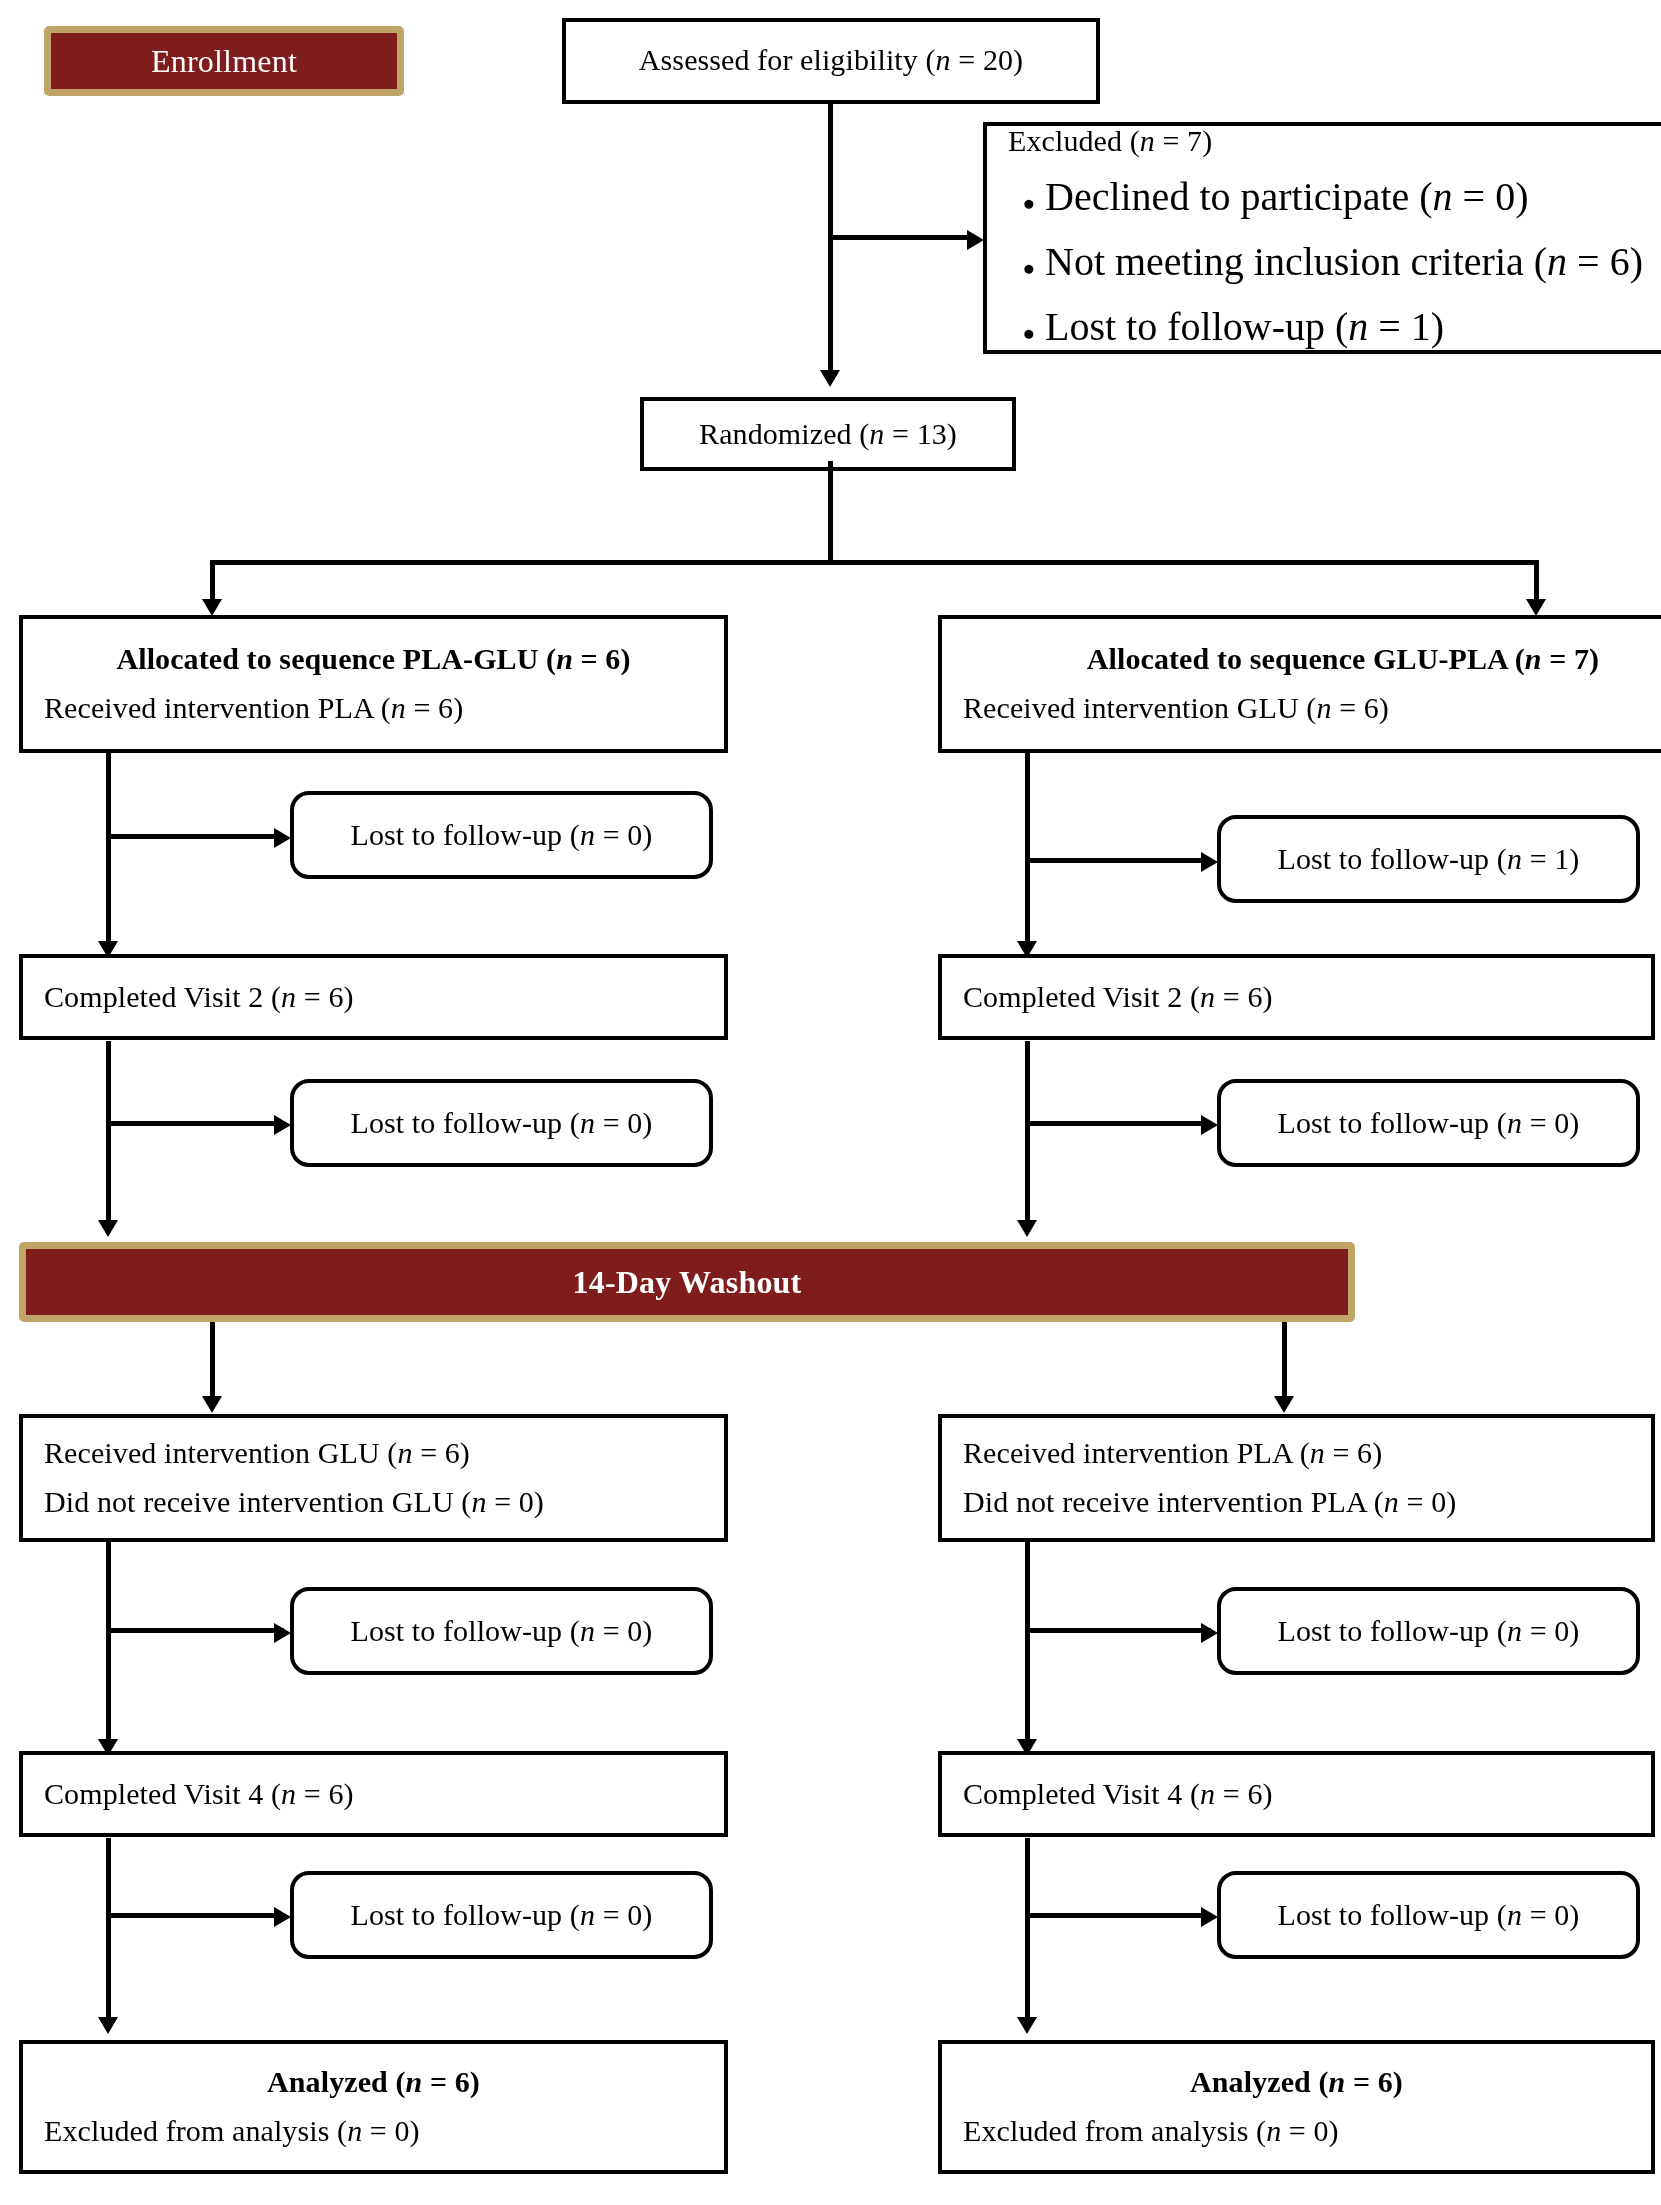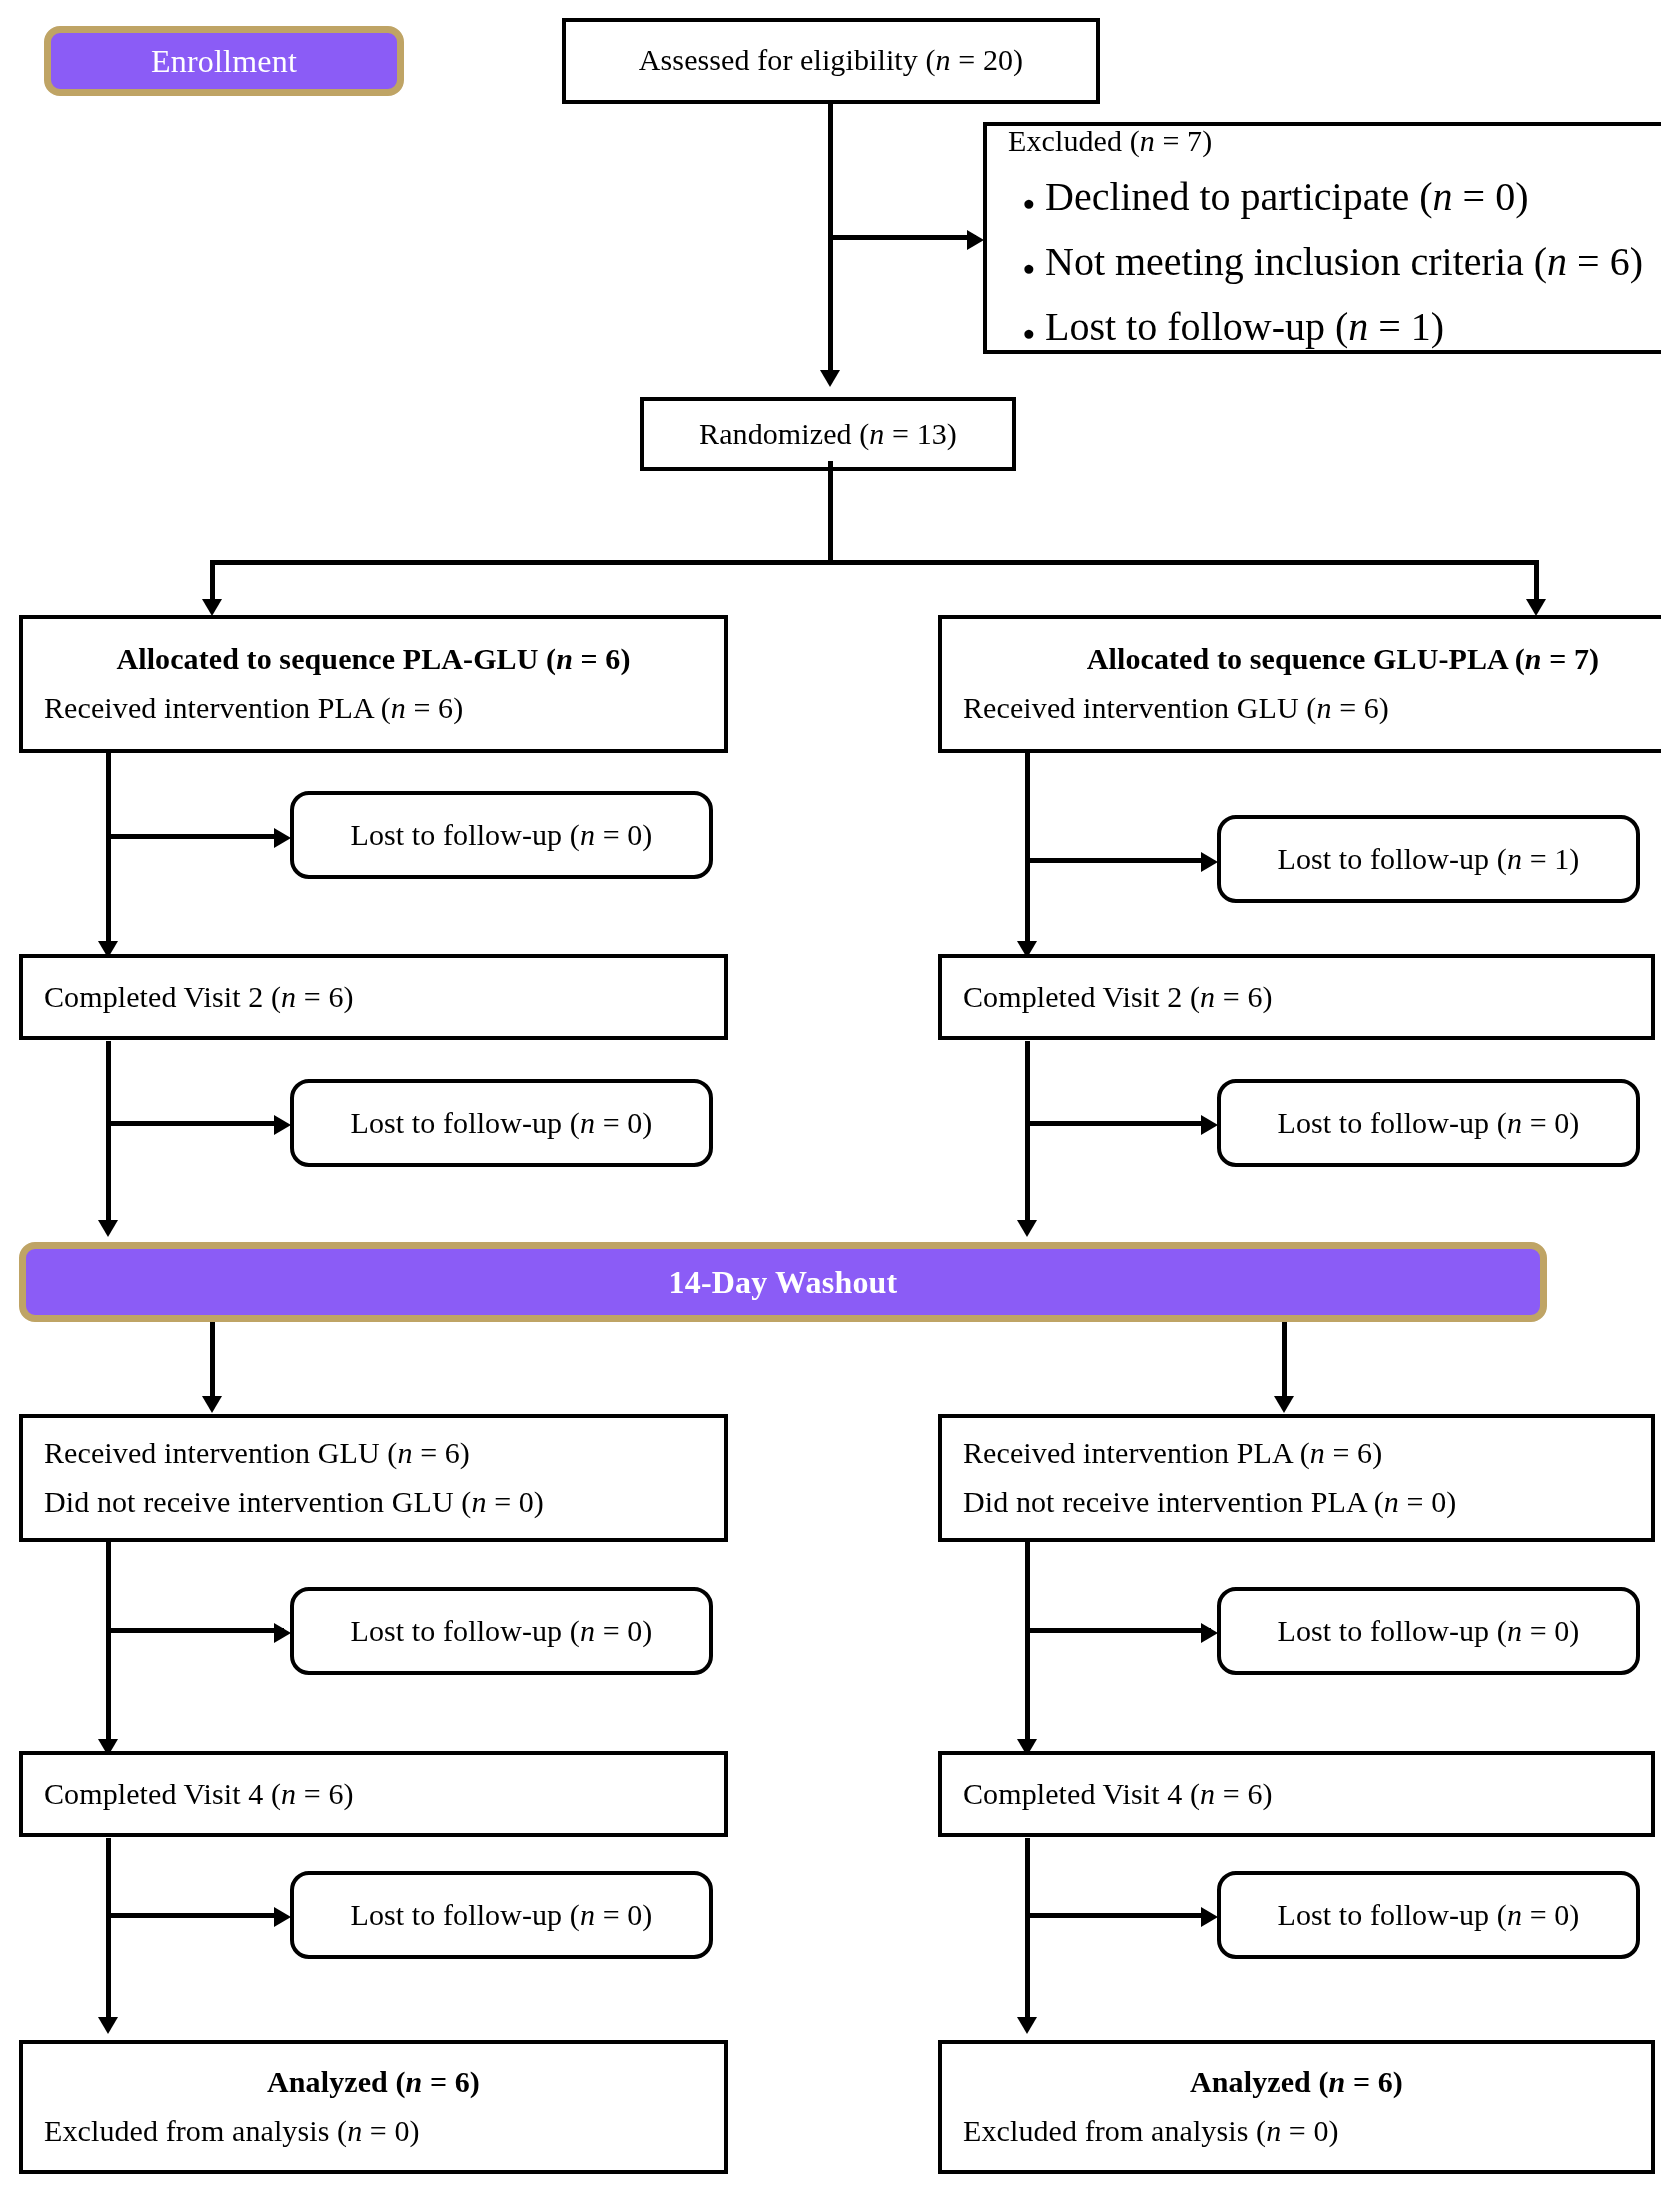--- a/index.html
+++ b/index.html
@@ -46,23 +46,23 @@
     border-radius: 19px;
     border-width: 4px;
     justify-content: center;
     align-items: center;
   }
 
   
   .banner {
     position: absolute;
     box-sizing: border-box;
-    background: #8b5cf6;
+    background: #7f1d1d;
     border: 7.2px solid #bfa465;
-    border-radius: 16px;
+    border-radius: 5px;
     display: flex;
     align-items: center;
     justify-content: center;
     color: #ffffff;
   }
   .banner .blabel {
     font-size: 32px;
     font-weight: normal;
     line-height: 1;
     letter-spacing: 0.2px;
@@ -207,21 +207,21 @@
 
   <div class="vline" style="left:1025px; top:1041px; height:189px;"></div>
   <div class="arrow-down" style="left:1017px; top:1220px;"></div>
   <div class="hline" style="left:1025px; top:1121px; width:186px;"></div>
   <div class="arrow-right" style="left:1201px; top:1115px;"></div>
 
   <div class="box round" style="left:1217px; top:1079px; width:423px; height:88px;">
     <div class="line center">Lost to follow-up (<i>n</i> = 0)</div>
   </div>
 
-  <div class="banner washout" style="left:19px; top:1242px; width:1528px; height:80px;">
+  <div class="banner washout" style="left:19px; top:1242px; width:1336px; height:80px;">
     <span class="blabel">14-Day Washout</span>
   </div>
 
   <div class="vline" style="left:210px; top:1322px; height:80px;"></div>
   <div class="arrow-down" style="left:202px; top:1396px;"></div>
   <div class="vline" style="left:1282px; top:1322px; height:80px;"></div>
   <div class="arrow-down" style="left:1274px; top:1396px;"></div>
 
   <div class="box pad" style="left:19px; top:1414px; width:709px; height:128px;">
     <div class="line">Received intervention GLU (<i>n</i> = 6)</div>

